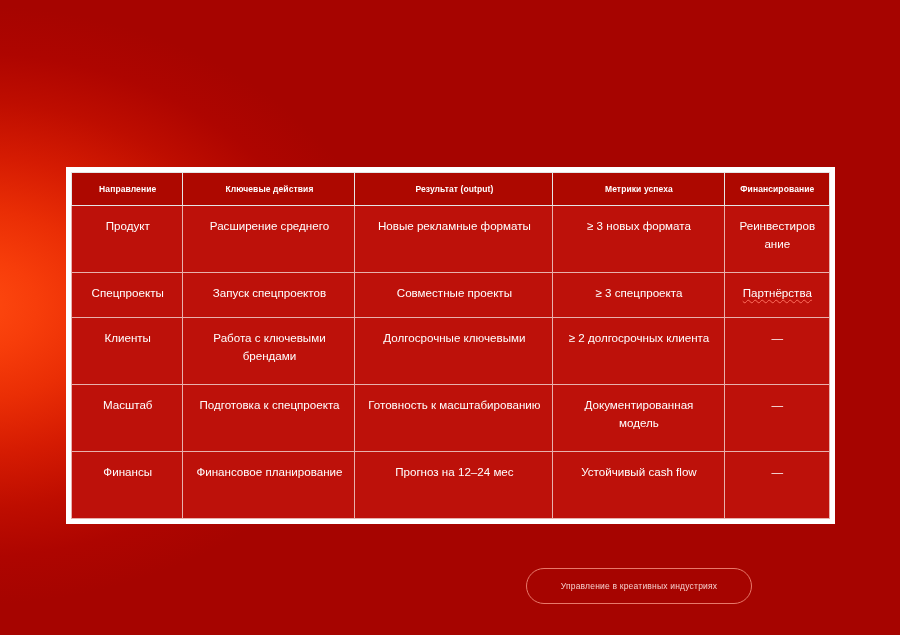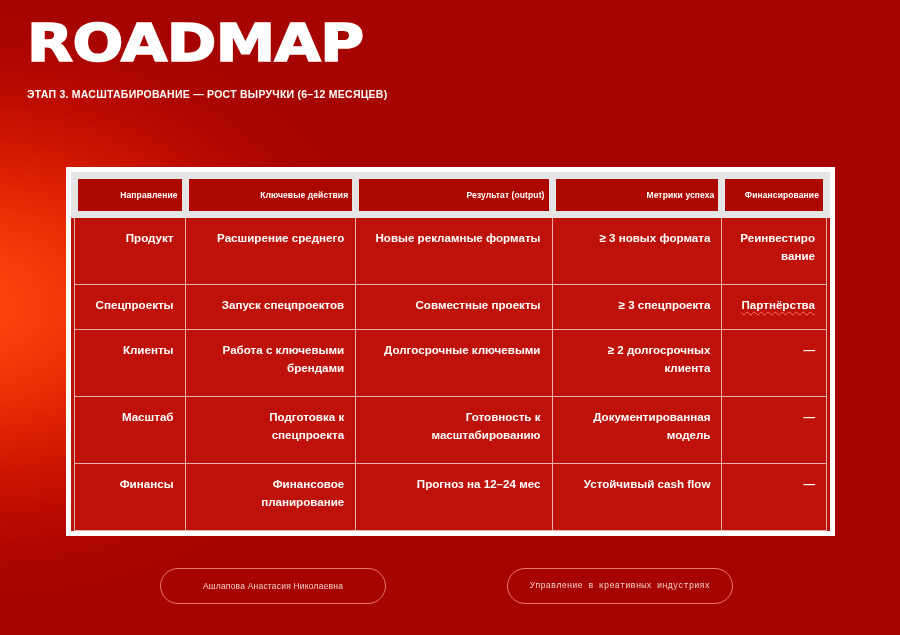--- a/index.html
+++ b/index.html
@@ -81,31 +81,31 @@
   col.c2 { width: 26.1%; }
   col.c3 { width: 22.6%; }
   col.c4 { width: 13.9%; }
 
   thead th {
     background: #ad0800;
     color: #ffffff;
     font-size: 8.5px;
     font-weight: 700;
     letter-spacing: 0.1px;
-    text-align: right;
+    text-align: center;
     padding: 11px 4px 11px 5px;
-    border: 7px solid #e5e5e5;
+    border: 1px solid #e5e5e5;
     vertical-align: middle;
   }
   tbody td {
     background: #bd110a;
     color: #ffffff;
     font-size: 11.6px;
-    font-weight: 700;
-    text-align: right;
+    font-weight: 400;
+    text-align: center;
     padding: 11px 11px 11px 12px;
     border: 1px solid #e8b0ac;
     vertical-align: top;
     line-height: 1.55;
     word-break: break-word;
     overflow-wrap: break-word;
   }
   tbody tr.r0 td { height: 44px; }
   tbody tr.r1 td { height: 22px; }
   tbody tr.r2 td { height: 22px; }
@@ -139,31 +139,27 @@
     display: flex;
     align-items: center;
     justify-content: center;
     color: #f4cfcb;
     font-size: 8.5px;
     letter-spacing: 0.2px;
     background: transparent;
     white-space: nowrap;
   }
   #pill-author { left: 160px; top: 2px; width: 226px; }
-  #pill-program { left: 507px; top: 2px; width: 226px; font-family: Liberation Mono, monospace; }
+  #pill-program { left: 526px; top: 2px; width: 226px; }
 </style>
 </head>
 <body>
 
 <div id="slide">
 
-  <div id="header">
-    <div id="logo">ROADMAP</div>
-    <div id="subtitle">ЭТАП 3. МАСШТАБИРОВАНИЕ — РОСТ ВЫРУЧКИ (6–12 МЕСЯЦЕВ)</div>
-  </div>
 
   <div id="table-frame">
     <table>
       <colgroup>
         <col class="c0">
           <col class="c1">
           <col class="c2">
           <col class="c3">
           <col class="c4">
       </colgroup>
@@ -210,17 +206,16 @@
           <td>Финансовое планирование</td>
           <td>Прогноз на 12–24 мес</td>
           <td>Устойчивый cash flow</td>
           <td>—</td>
         </tr>
       </tbody>
     </table>
   </div>
 
   <div id="footer">
-    <div class="pill" id="pill-author">Ашлапова Анастасия Николаевна</div>
     <div class="pill" id="pill-program">Управление в креативных индустриях</div>
   </div>
 
 </div>
 
 </body></html>

